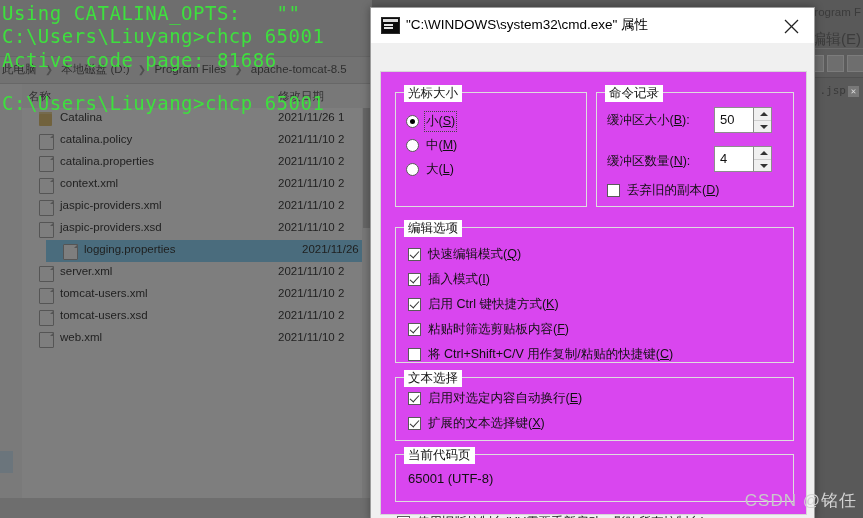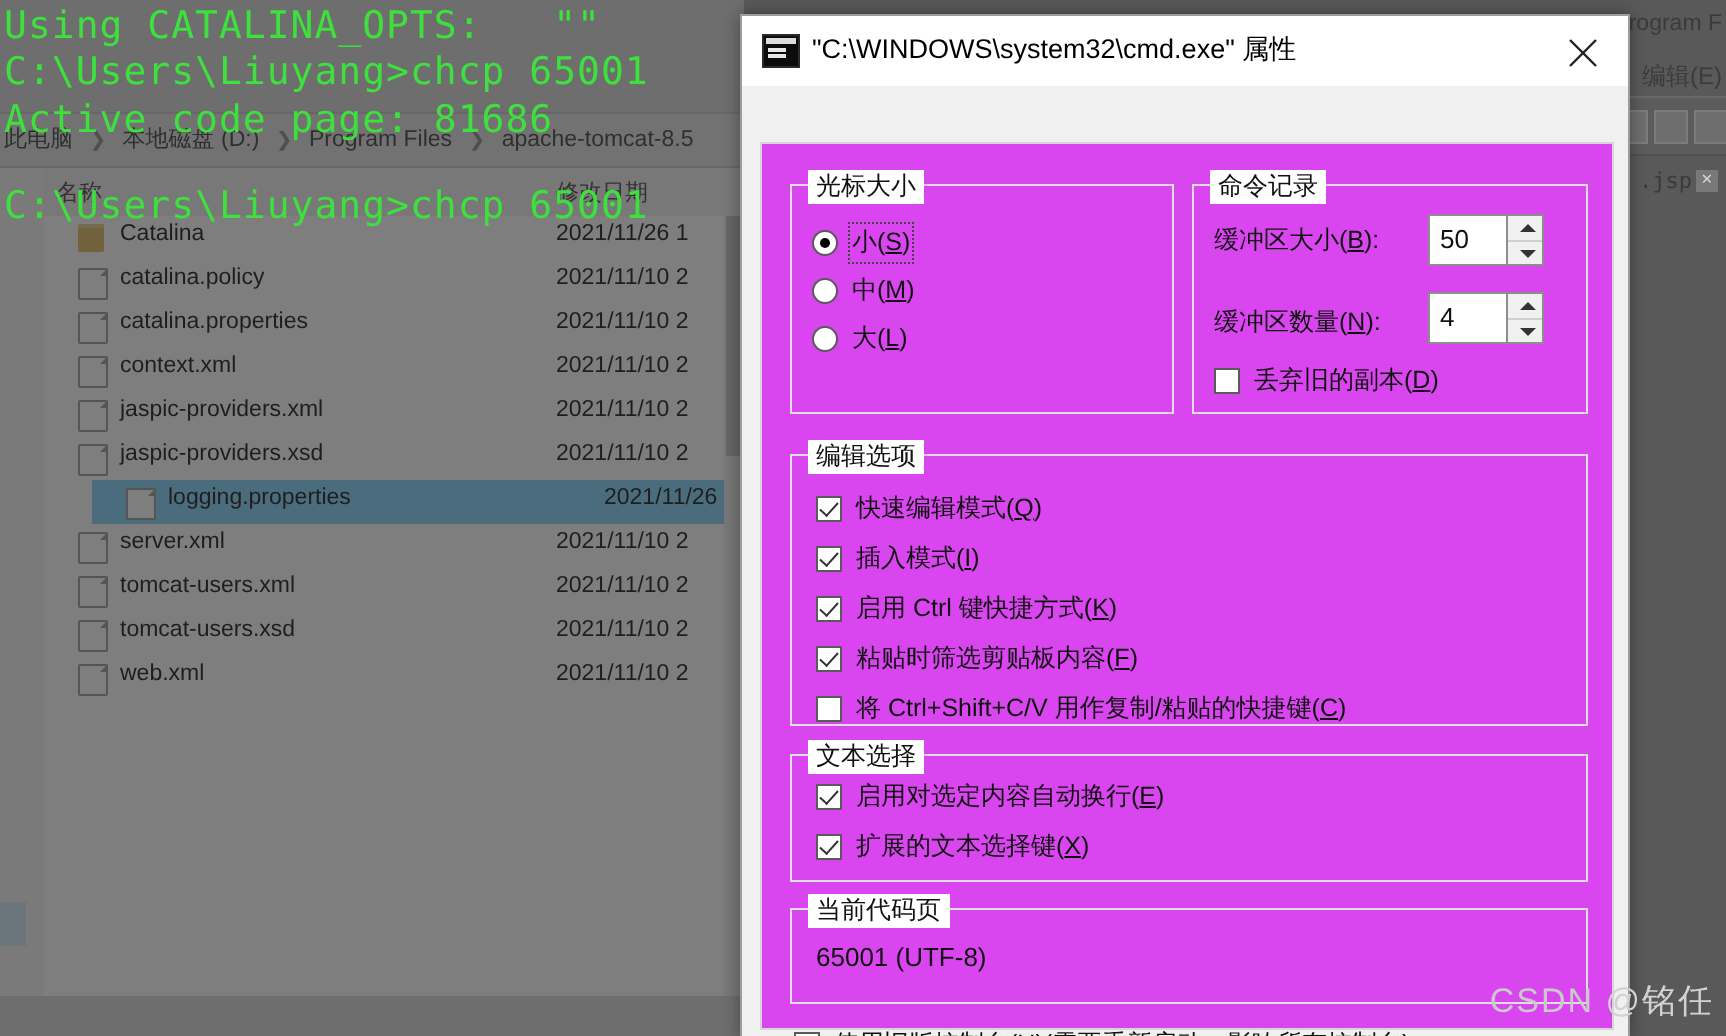--- a/index.html
+++ b/index.html
@@ -96,21 +96,21 @@
   
   #ide{
     position:absolute;left:372px;top:0;width:491px;height:518px;
     background:#595959;overflow:hidden;
   }
   .ide-crumb{
     position:absolute;right:2px;top:6px;font-size:11.5px;color:#3b3b3b;
     white-space:nowrap;
   }
   .ide-menu{
-    position:absolute;right:2px;top:30px;font-size:12px;color:#3c3c3c;
+    position:absolute;right:2px;top:30px;font-size:15px;color:#3c3c3c;
   }
   .ide-toolbar{
     position:absolute;right:0;top:48px;width:60px;height:28px;
     background:#5c5c5c;border-top:1px solid #6a6a6a;border-bottom:1px solid #4f4f4f;
   }
   .ide-tbtn{
     position:absolute;top:6px;width:15px;height:15px;background:#6e6e6e;
     border:1px solid #7c7c7c;
   }
   .ide-tab{

